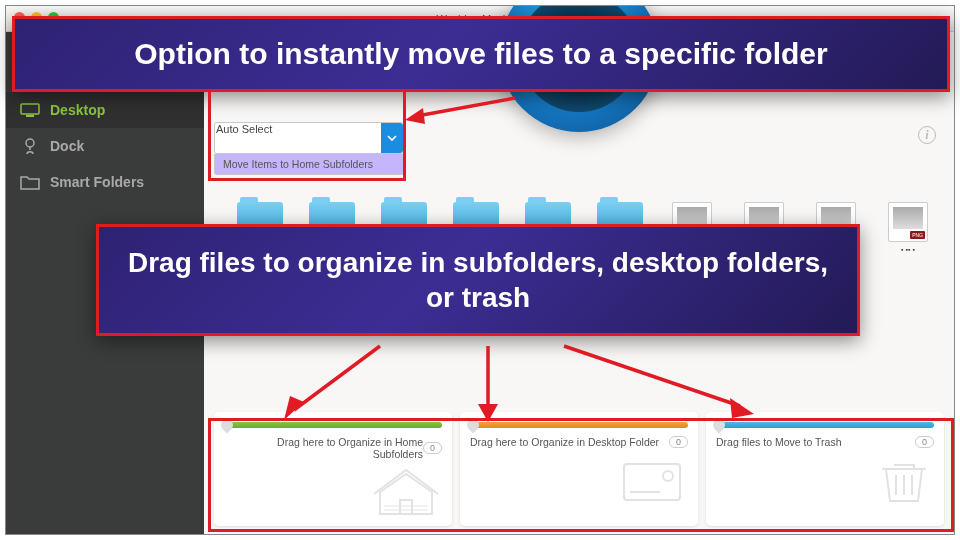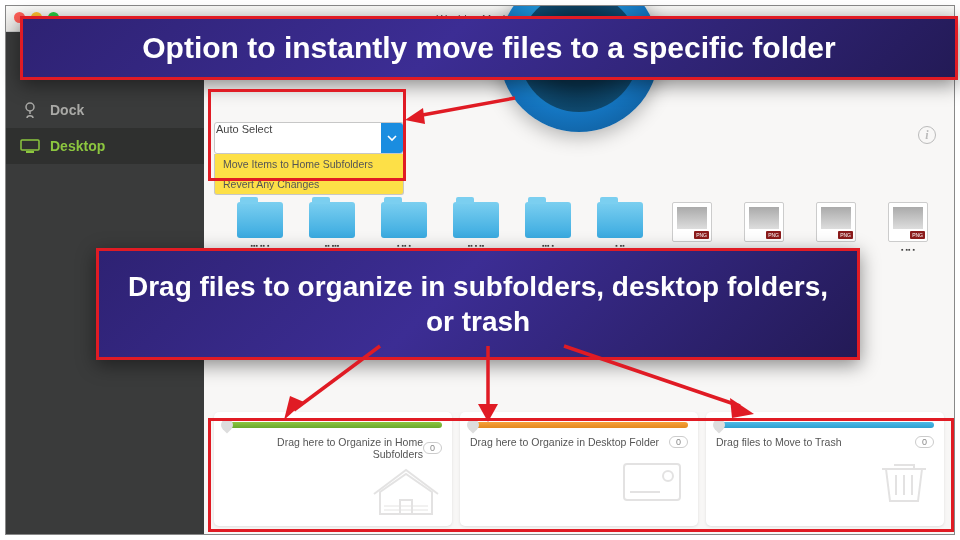--- a/index.html
+++ b/index.html
@@ -28,21 +28,21 @@
   .disc:before { content:""; position:absolute; inset:20px; border-radius:50%; background:radial-gradient(#0a3550 40%, #135b8a); }
   
   
   .info { position:absolute; top:94px; right:18px; width:18px; height:18px; border:1px solid #bbb; border-radius:50%; color:#bbb; font: italic 600 12px/16px Georgia,serif; text-align:center; cursor:pointer; }
   
   
   .dd-wrap { position:absolute; top:90px; left:10px; width:190px; }
   .dd-btn { width:100%; height:32px; background:#fff; border:1px solid #c7c7c7; border-radius:3px; font-size:11px; text-align:left; padding:0 1px; color:#444; position:relative; cursor:pointer; }
   .dd-chev { position:absolute; right:0; top:0; width:22px; height:100%; background:#1a8de0; border-radius:0 3px 3px 0; display:flex; align-items:center; justify-content:center; }
   .dd-chev svg { width:10px; height:10px; }
-  .dd-menu { background:#fde047; border:1px solid #c7c7c7; border-top:none; border-radius:0 0 3px 3px; font-size:10.5px; color:#555; }
+  .dd-menu { background:#c4b5fd; border:1px solid #c7c7c7; border-top:none; border-radius:0 0 3px 3px; font-size:10.5px; color:#555; }
   .dd-item { padding:4px 8px; cursor:pointer; }
   
   
   .grid { position:absolute; top:170px; left:30px; right:20px; display:flex; gap:20px; }
   .fcell { width:54px; text-align:center; }
   .folder-ic { width:46px; height:36px; margin:0 auto 4px; background:linear-gradient(#7bcff0,#3aaae0); border-radius:3px; position:relative; }
   .folder-ic:before { content:""; position:absolute; top:-5px; left:3px; width:18px; height:7px; background:#7bcff0; border-radius:2px 2px 0 0; }
   .file-ic { width:40px; height:40px; margin:0 auto 4px; background:#fff; border:1px solid #ccc; border-radius:2px; position:relative; }
   .file-ic:after{ content:"PNG"; position:absolute; bottom:2px; right:2px; font-size:5px; background:#8b1b1b; color:#fff; padding:1px 2px; border-radius:1px; }
   .file-thumb{ position:absolute; inset:4px 4px 12px 4px; background:linear-gradient(#aaa,#ddd); }
@@ -57,22 +57,22 @@
   .z2 .zone-bar{ background:linear-gradient(#f7a13b,#e38920); }
   .z3 .zone-bar{ background:linear-gradient(#4db9e6,#2e9fd0); }
   .zone-row { display:flex; align-items:center; justify-content:space-between; }
   .zone-label{ font-size:10.5px; color:#555; }
   .count{ font-size:9px; color:#888; border:1px solid #ccc; border-radius:8px; padding:0 6px; }
   .zone-ic{ height:52px; display:flex; align-items:center; justify-content:flex-end; margin-top:6px; opacity:.35; }
   .zone-ic svg{ stroke:#b0afae; fill:none; stroke-width:2; }
   
   
   .callout { position:absolute; background:linear-gradient(135deg,#2e2273,#3c2d94 45%, #231a56); color:#fff; border:3px solid #e01b24; font-weight:700; display:flex; align-items:center; justify-content:center; text-align:center; box-shadow:0 5px 18px rgba(0,0,0,.45); }
-  .callout.top{ left:20px; top:16px; width:938px; height:64px; font-size:30px; }
-  .callout.mid{ left:96px; top:248px; width:764px; height:112px; font-size:28px; line-height:1.25; padding:0 26px;}
+  .callout.top{ left:12px; top:16px; width:938px; height:76px; font-size:30px; }
+  .callout.mid{ left:96px; top:224px; width:764px; height:112px; font-size:28px; line-height:1.25; padding:0 26px;}
   .redbox{ position:absolute; border:3px solid #e01b24; background:transparent; }
   .redbox.dd{ left:208px; top:89px; width:198px; height:92px; }
   .redbox.zn{ left:208px; top:418px; width:746px; height:114px; }
   
   svg.arrow{ position:absolute; overflow:visible; pointer-events:none; }
   svg.arrow line, svg.arrow path { stroke:#e01b24; stroke-width:3.5; fill:none; }
   svg.arrow polygon{ fill:#e01b24; }
 </style>
 </head>
 <body>
@@ -83,56 +83,63 @@
     <div class="traffic">
       <div class="dot r"></div>
       <div class="dot y"></div>
       <div class="dot g"></div>
     </div>
     <div class="wtitle">Washing Machine</div>
   </div>
 
   <div class="body">
     <div class="sidebar">
+      <div class="sbi active">
+        <span class="ic">
+          <svg width="20" height="14" viewBox="0 0 20 14">
+              <rect x="1" y="1" width="18" height="10" rx="1" fill="none" stroke="#8cc63f" stroke-width="1.5"></rect>
+              <rect x="6" y="12" width="8" height="2" fill="#8cc63f"></rect>
+            </svg>
+        </span>
+        <span>Desktop</span>
+      </div>
       <div class="sbi">
         <span class="ic">
           <svg width="18" height="16" viewBox="0 0 18 16">
               <circle cx="9" cy="5" r="4" fill="none" stroke="#a9a9a6" stroke-width="1.5"></circle>
               <path d="M9 9 v3 M6 16 c0-3 6-3 6 0" stroke="#a9a9a6" stroke-width="1.5" fill="none"></path>
             </svg>
         </span>
         <span>Dock</span>
       </div>
-      <div class="sbi active">
+      <div class="sbi">
         <span class="ic">
-          <svg width="20" height="14" viewBox="0 0 20 14">
-              <rect x="1" y="1" width="18" height="10" rx="1" fill="none" stroke="#8cc63f" stroke-width="1.5"></rect>
-              <rect x="6" y="12" width="8" height="2" fill="#8cc63f"></rect>
+          <svg width="20" height="16" viewBox="0 0 20 16">
+              <path d="M1 3 h6 l2 2 h10 v10 h-18 z" fill="none" stroke="#a9a9a6" stroke-width="1.5"></path>
             </svg>
         </span>
-        <span>Desktop</span>
+        <span>Smart Folders</span>
       </div>
     </div>
 
     <div class="main">
       <div class="disc"></div>
       <div class="info">i</div>
 
       <div class="dd-wrap">
         <div class="dd-btn">
           <span>Auto Select</span>
           <span class="dd-chev">
             <svg viewBox="0 0 10 10">
                 <path d="M1 3 L5 7 L9 3" stroke="#fff" stroke-width="1.6" fill="none"></path>
               </svg>
           </span>
         </div>
         <div class="dd-menu">
           <div class="dd-item">Move Items to Home Subfolders</div>
-          <div class="dd-item">Revert Any Changes</div>
         </div>
       </div>
 
       <div class="grid">
         <div class="fcell">
             <div class="folder-ic"></div>
             <div class="flabel">▪▪▪ ▪▪ ▪</div>
           </div>
         <div class="fcell">
             <div class="folder-ic"></div>

